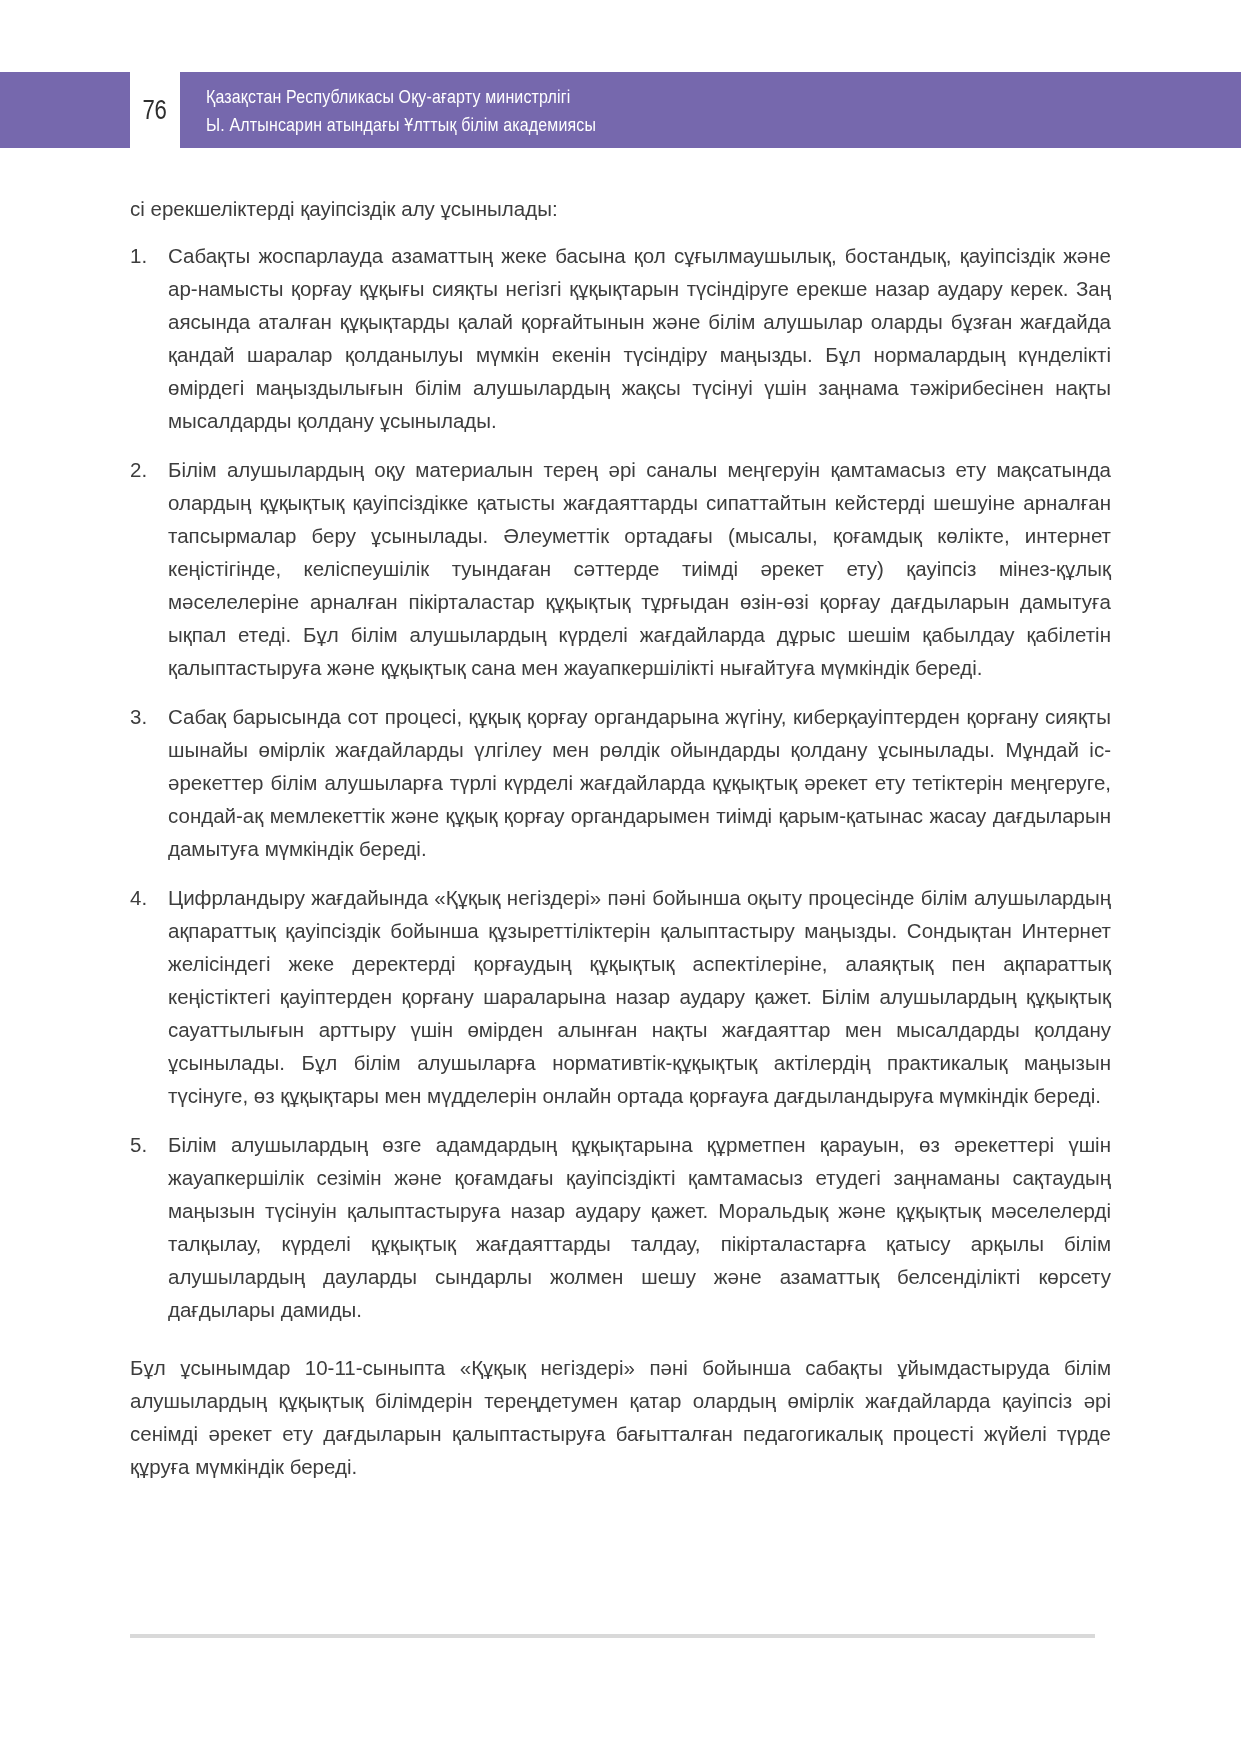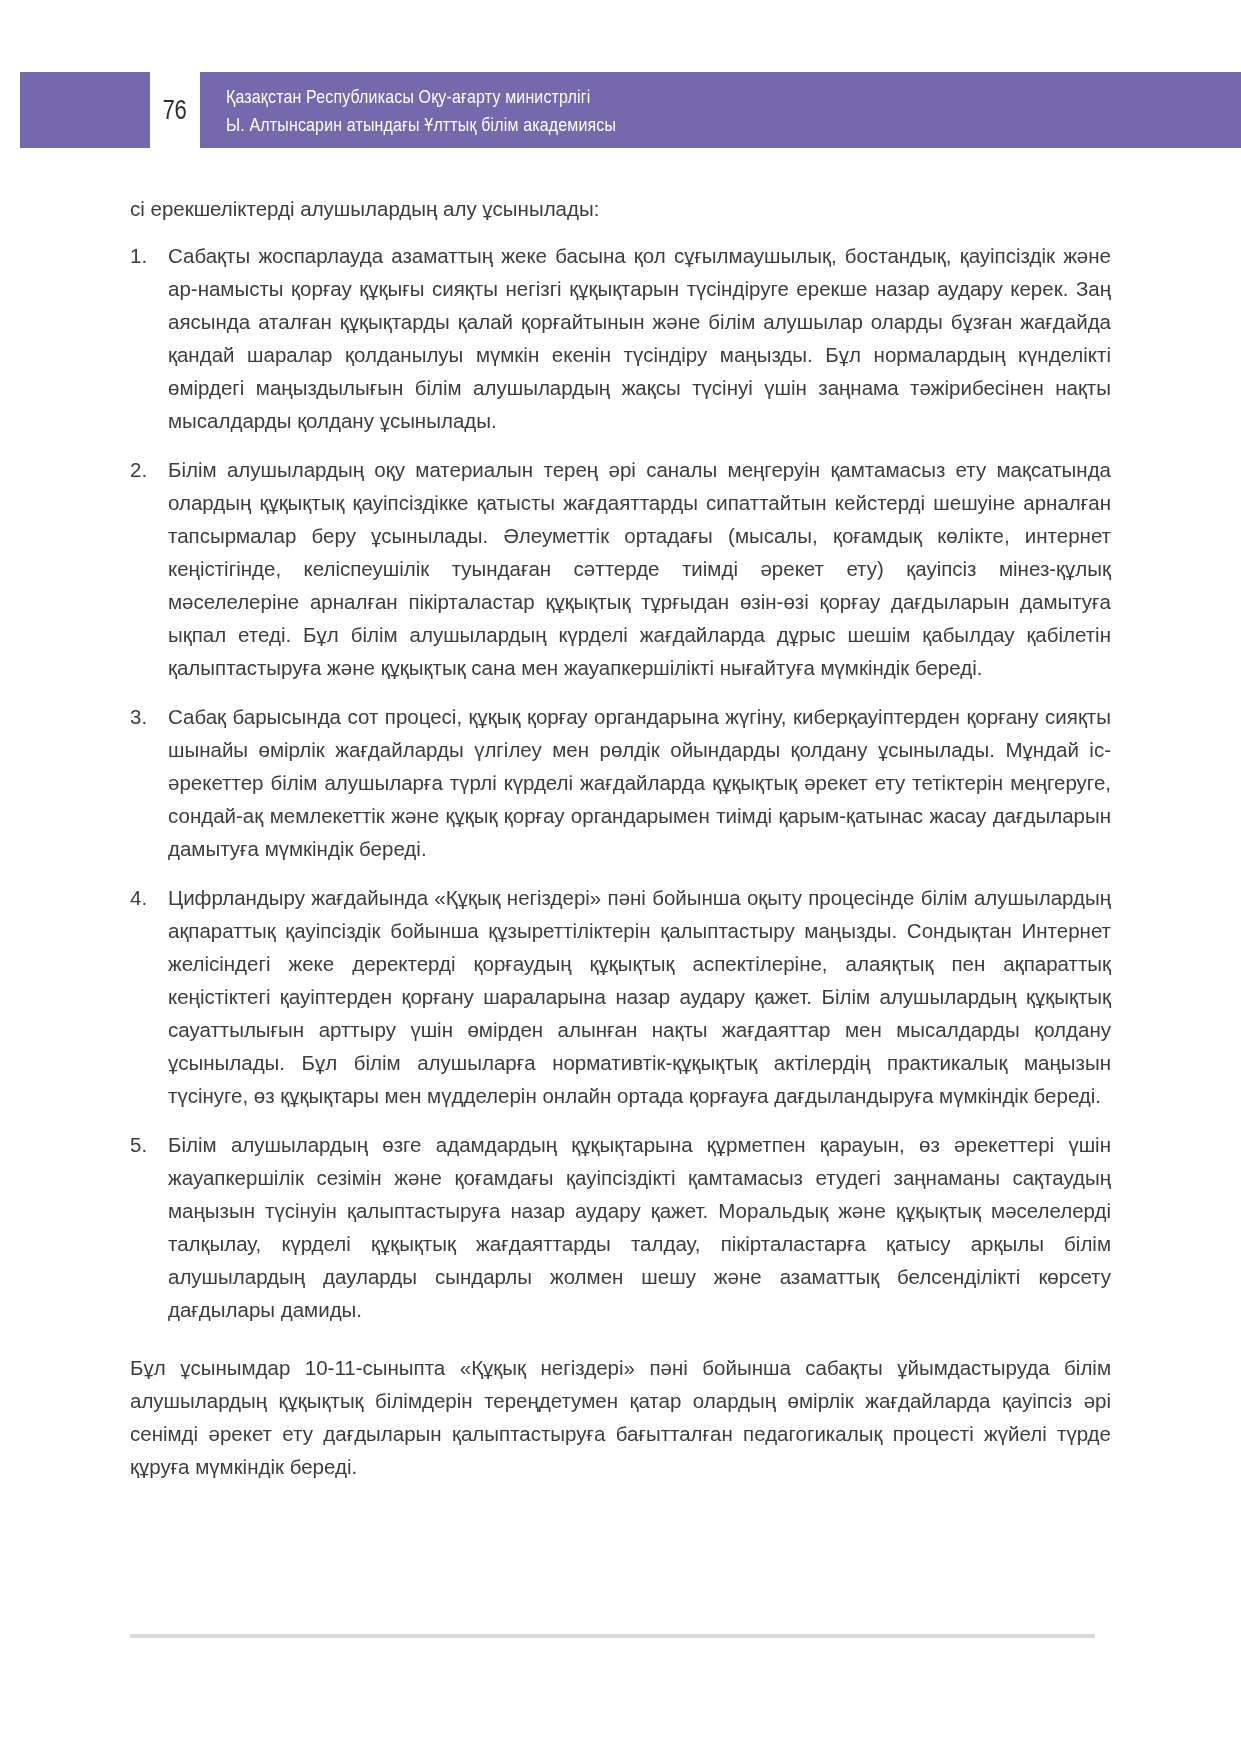--- a/index.html
+++ b/index.html
@@ -13,21 +13,20 @@
     overflow:hidden;
   }
 
   
   .header{
     position:absolute;
     top:72px; left:0; right:0;
     height:76px;
     display:flex;
     align-items:stretch;
-    margin-left:20px;
   }
   .header-left-band{
     width:130px;
     background:#7668ad;
   }
   .page-number-box{
     width:50px;
     display:flex;
     align-items:center;
     justify-content:center;
@@ -108,21 +107,21 @@
     <div class="page-number-box">
       <span class="page-number">76</span>
     </div>
     <div class="header-title-band">
       <span class="header-line">Қазақстан Республикасы Оқу-ағарту министрлігі</span>
       <span class="header-line">Ы. Алтынсарин атындағы Ұлттық білім академиясы</span>
     </div>
   </header>
 
   <main class="content">
-    <p class="intro">сі ерекшеліктерді алушылардың алу ұсынылады:</p>
+    <p class="intro">сі ерекшеліктерді қауіпсіздік алу ұсынылады:</p>
 
     <div class="num-list">
       <div class="num-item">
         <span class="num-label">1.</span>
         <p class="num-text">Сабақты жоспарлауда азаматтың жеке басына қол сұғылмаушылық, бостандық, қауіпсіздік және ар-намысты қорғау құқығы сияқты негізгі құқықтарын түсіндіруге ерекше назар аудару керек. Заң аясында аталған құқықтарды қалай қорғайтынын және білім алушылар оларды бұзған жағдайда қандай шаралар қолданылуы мүмкін екенін түсіндіру маңызды. Бұл нормалардың күнделікті өмірдегі маңыздылығын білім алушылардың жақсы түсінуі үшін заңнама тәжірибесінен нақты мысалдарды қолдану ұсынылады.</p>
       </div>
       <div class="num-item">
         <span class="num-label">2.</span>
         <p class="num-text">Білім алушылардың оқу материалын терең әрі саналы меңгеруін қамтамасыз ету мақсатында олардың құқықтық қауіпсіздікке қатысты жағдаяттарды сипаттайтын кейстерді шешуіне арналған тапсырмалар беру ұсынылады. Әлеуметтік ортадағы (мысалы, қоғамдық көлікте, интернет кеңістігінде, келіспеушілік туындаған сәттерде тиімді әрекет ету) қауіпсіз мінез-құлық мәселелеріне арналған пікірталастар құқықтық тұрғыдан өзін-өзі қорғау дағдыларын дамытуға ықпал етеді. Бұл білім алушылардың күрделі жағдайларда дұрыс шешім қабылдау қабілетін қалыптастыруға және құқықтық сана мен жауапкершілікті нығайтуға мүмкіндік береді.</p>
       </div>

